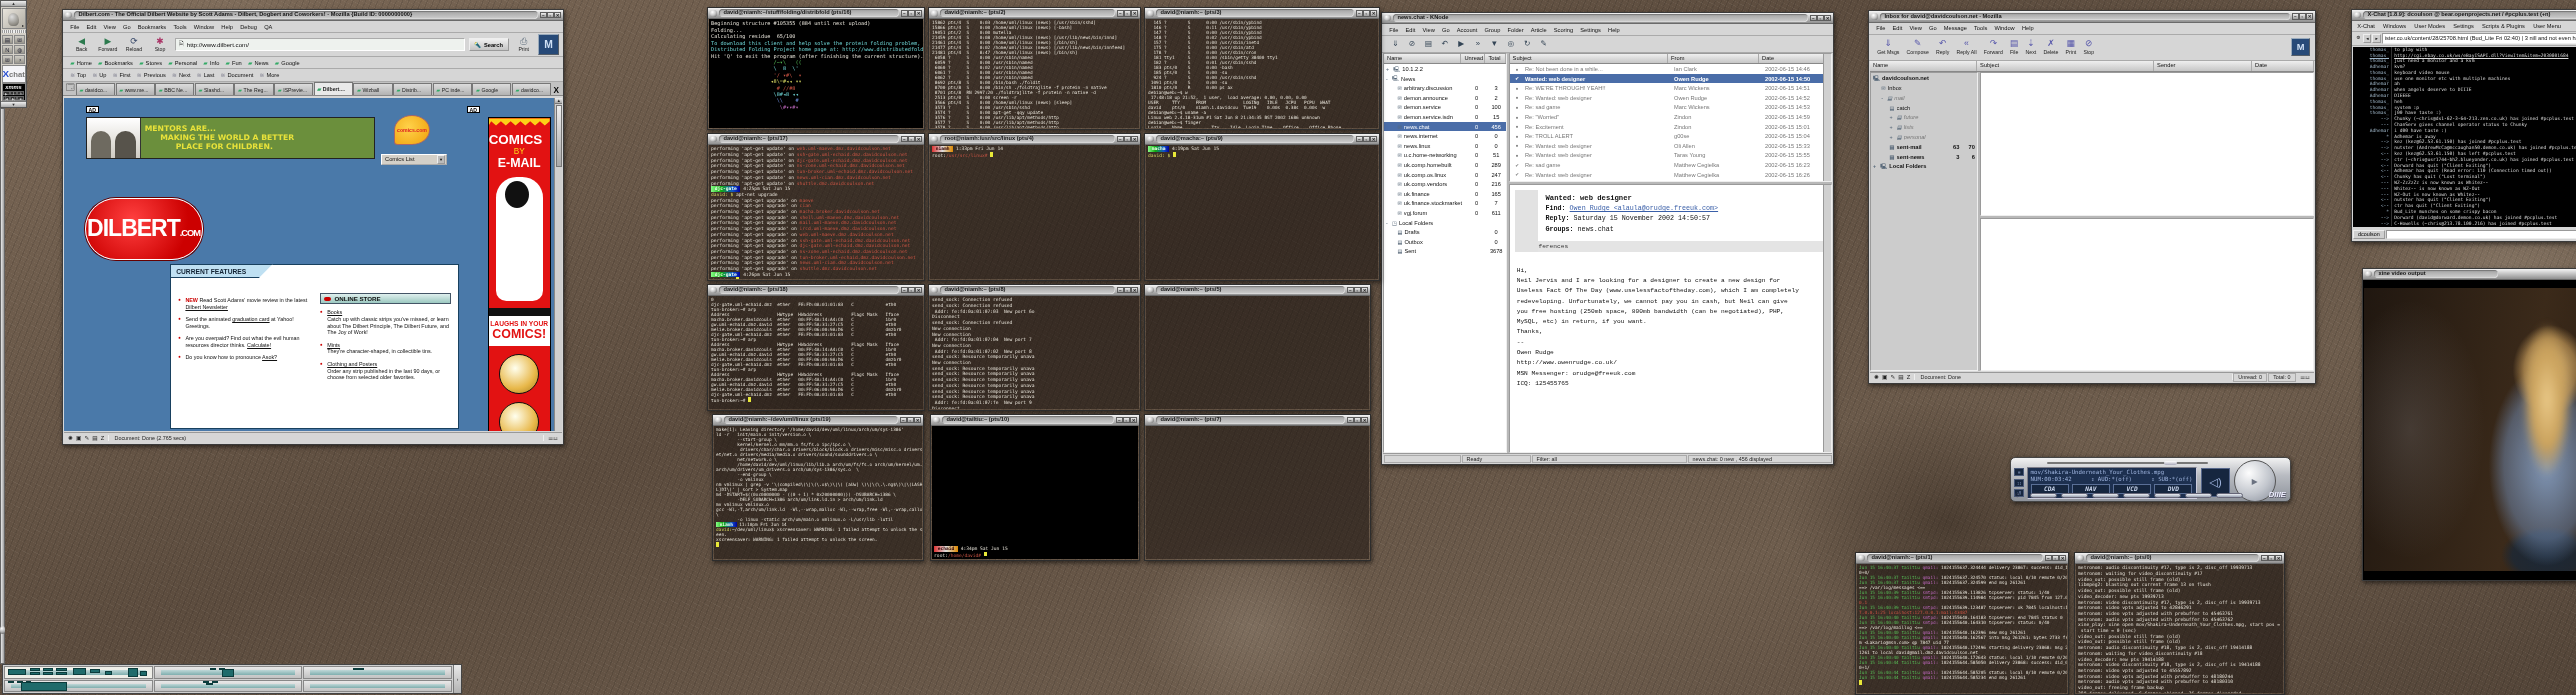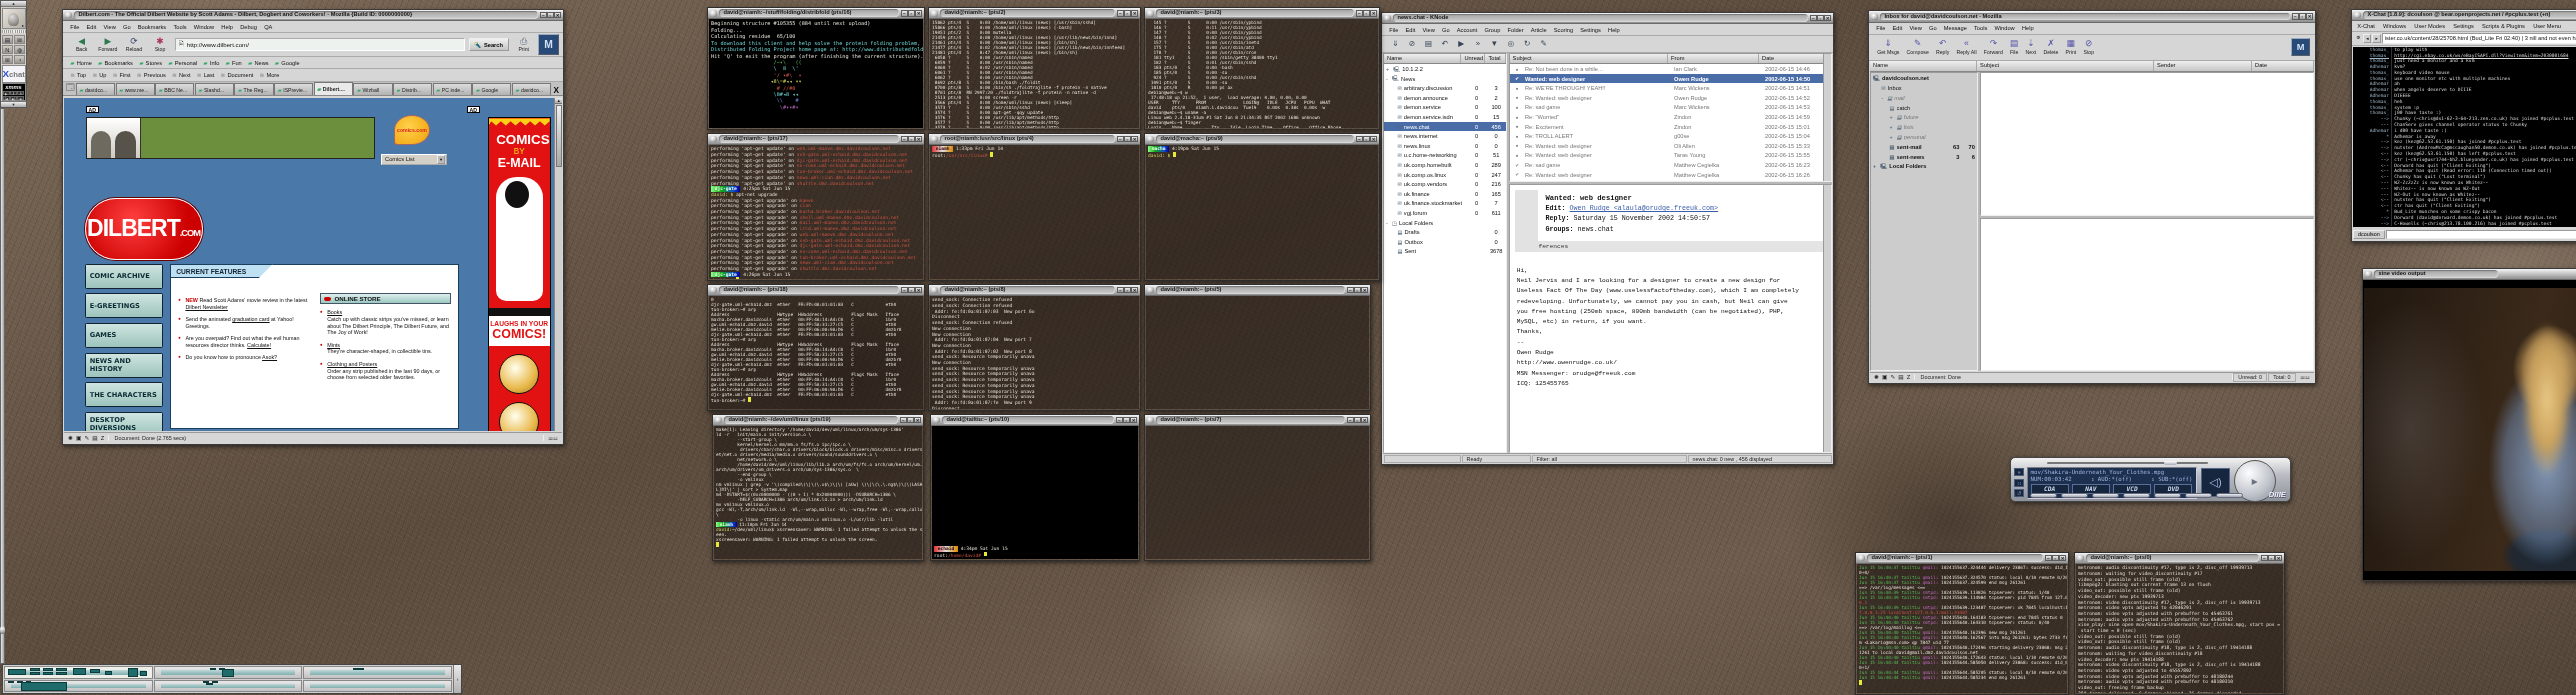--- a/index.html
+++ b/index.html
@@ -94,21 +94,21 @@
 .featlist{position:absolute;left:7.2px;top:32px;width:131px;font-size:5.4px;color:#111;line-height:6.7px}
 .fitem{margin-bottom:5.7px;padding-left:7.2px;position:relative}
 .fitem:before{content:"●";color:#c00;position:absolute;left:0;font-size:4.6px}
 .fnew{color:#c00;font-weight:bold}
 .flink{text-decoration:underline;color:#111}
 .storecol{position:absolute;left:149px;top:28px;width:131px;font-size:5.4px;color:#111;line-height:6.7px}
 .storehdr{background:linear-gradient(#dff0ee,#9cc8c0);border:0.5px solid #456;height:11.3px;font-weight:bold;font-size:6.2px;line-height:10.3px;padding-left:13.4px;position:relative;margin-bottom:5.2px}
 .storehdr:before{content:"";position:absolute;left:3.1px;top:3.6px;width:7.2px;height:4.1px;border-radius:2.1px;background:#c00}
 .adright{position:absolute;right:11.3px;top:19.6px;width:63px;height:577px;background:#e21212;border:0.5px solid #000}
 .zig{height:7.2px;background:#fdd017;clip-path:polygon(0 0,100% 0,100% 40%,92% 100%,84% 40%,76% 100%,68% 40%,60% 100%,52% 40%,44% 100%,36% 40%,28% 100%,20% 40%,12% 100%,4% 40%,0 100%)}
-.adright .t1{color:#fff;font-weight:bold;font-size:13.4px;text-align:right;margin-top:6.2px}
+.adright .t1{color:#fff;font-weight:bold;font-size:13.4px;text-align:left;margin-top:6.2px}
 .adright .t2{color:#fdd017;font-weight:normal;font-size:8.2px;text-align:center}
 .adright .t3{color:#fff;font-weight:bold;font-size:12.4px;text-align:center}
 .snoopy{margin:7.2px auto 0;width:47px;height:124px;background:#fff;border-radius:20.6px 20.6px 10.3px 10.3px;position:relative}
 .snoopy:before{content:"";position:absolute;left:9.3px;top:4.1px;width:24px;height:27px;border-radius:50%;background:#111}
 .adblk{height:8.2px;background:#111;margin-top:7.2px}
 .adwhite{background:#fff;text-align:center;padding:4.1px 1px}
 .adwhite .l1{color:#e21212;font-weight:bold;font-size:6.7px}
 .adwhite .l2{color:#e21212;font-weight:bold;font-size:12.4px}
 .adcirc{width:40px;height:40px;border-radius:50%;margin:8.2px auto;background:radial-gradient(circle at 40% 35%,#ffe,#e8b84a 60%,#a67a1a);border:1px solid #111}
 .statusbar{position:absolute;left:1px;right:1px;bottom:1px;height:10.8px;background:#d6d6d6;border-top:0.5px solid #999;display:flex;align-items:center;font-size:5.4px;color:#222}
@@ -406,35 +406,32 @@
             <span>davidco...</span>
           </div>
         </div>
    <div class="tabx">X</div>
   </div>
   <div class="pagewrap">
    <div class="adtag" style="left:21.6px;top:8.2px">AD</div>
    <div class="adtag" style="right:82px;top:8.2px">AD</div>
    <div class="banner">
     <div class="ppl"></div>
+    <div class="bantext">
+            <div>MENTORS ARE...</div>
+            <div style="padding-left:15.5px">MAKING THE WORLD A BETTER</div>
+            <div style="padding-left:31px">PLACE FOR CHILDREN.</div>
+          </div>
    </div>
    <div class="comicscom">comics.com</div>
    <div class="comicslist">
           <span>Comics List</span>
           <span class="dd">▼</span>
         </div>
    <div class="dlogo"><span>DILBERT</span><small>.COM</small></div>
-   <div class="sidenav">
-          <div class="snbtn bold">COMIC ARCHIVE</div>
-          <div class="snbtn bold">E-GREETINGS</div>
-          <div class="snbtn bold">GAMES</div>
-          <div class="snbtn bold">NEWS AND HISTORY</div>
-          <div class="snbtn bold">THE CHARACTERS</div>
-          <div class="snbtn bold">DESKTOP DIVERSIONS</div>
-        </div>
    <div class="featbox">
     <div class="feathdr">CURRENT FEATURES</div>
     <div class="featlist">
             <div class="fitem"><span class="fnew">NEW </span><span>Read Scott Adams' movie review in the latest </span><span class="flink">Dilbert Newsletter</span></div>
             <div class="fitem"><span>Send the animated </span><span class="flink">graduation card</span><span> at Yahoo! Greetings.</span></div>
             <div class="fitem"><span>Are you overpaid? Find out what the evil human resources director thinks. </span><span class="flink">Calculate!</span></div>
             <div class="fitem"><span>Do you know how to pronounce </span><span class="flink">Asok?</span></div>
           </div>
     <div class="storecol">
      <div class="storehdr">ONLINE STORE</div>
@@ -718,21 +715,21 @@
                 <span class="sf">Matthew Cegielka</span>
                 <span class="sd">2002-06-15 16:26</span>
               </div>
             </div>
      <div class="vscroll"></div>
     </div>
     <div class="article">
      <div class="agut"></div>
      <div class="ahdr">
       <div class="asub">Wanted: web designer</div>
-      <div><span class="ahl">Edit:</span> <span class="alink">Owen Rudge &lt;alaula@orudge.freeuk.com&gt;</span></div>
+      <div><span class="ahl">Find:</span> <span class="alink">Owen Rudge &lt;alaula@orudge.freeuk.com&gt;</span></div>
       <div><span class="ahl">Reply:</span> <span>Saturday 15 November 2002 14:50:57</span></div>
       <div><span class="ahl">Groups:</span> <span>news.chat</span></div>
      </div>
      <div class="noref">no references</div>
      <div class="abody">
               <div class="bl">Hi,</div>
               <div class="bl">Neil Jervis and I are looking for a designer to create a new design for</div>
               <div class="bl">Useless Fact Of The Day (www.uselessfactoftheday.com), which I am completely</div>
               <div class="bl">redeveloping. Unfortunately, we cannot pay you in cash, but Neil can give</div>
               <div class="bl">you free hosting (250mb space, 800mb bandwidth (can be negotiated), PHP,</div>

